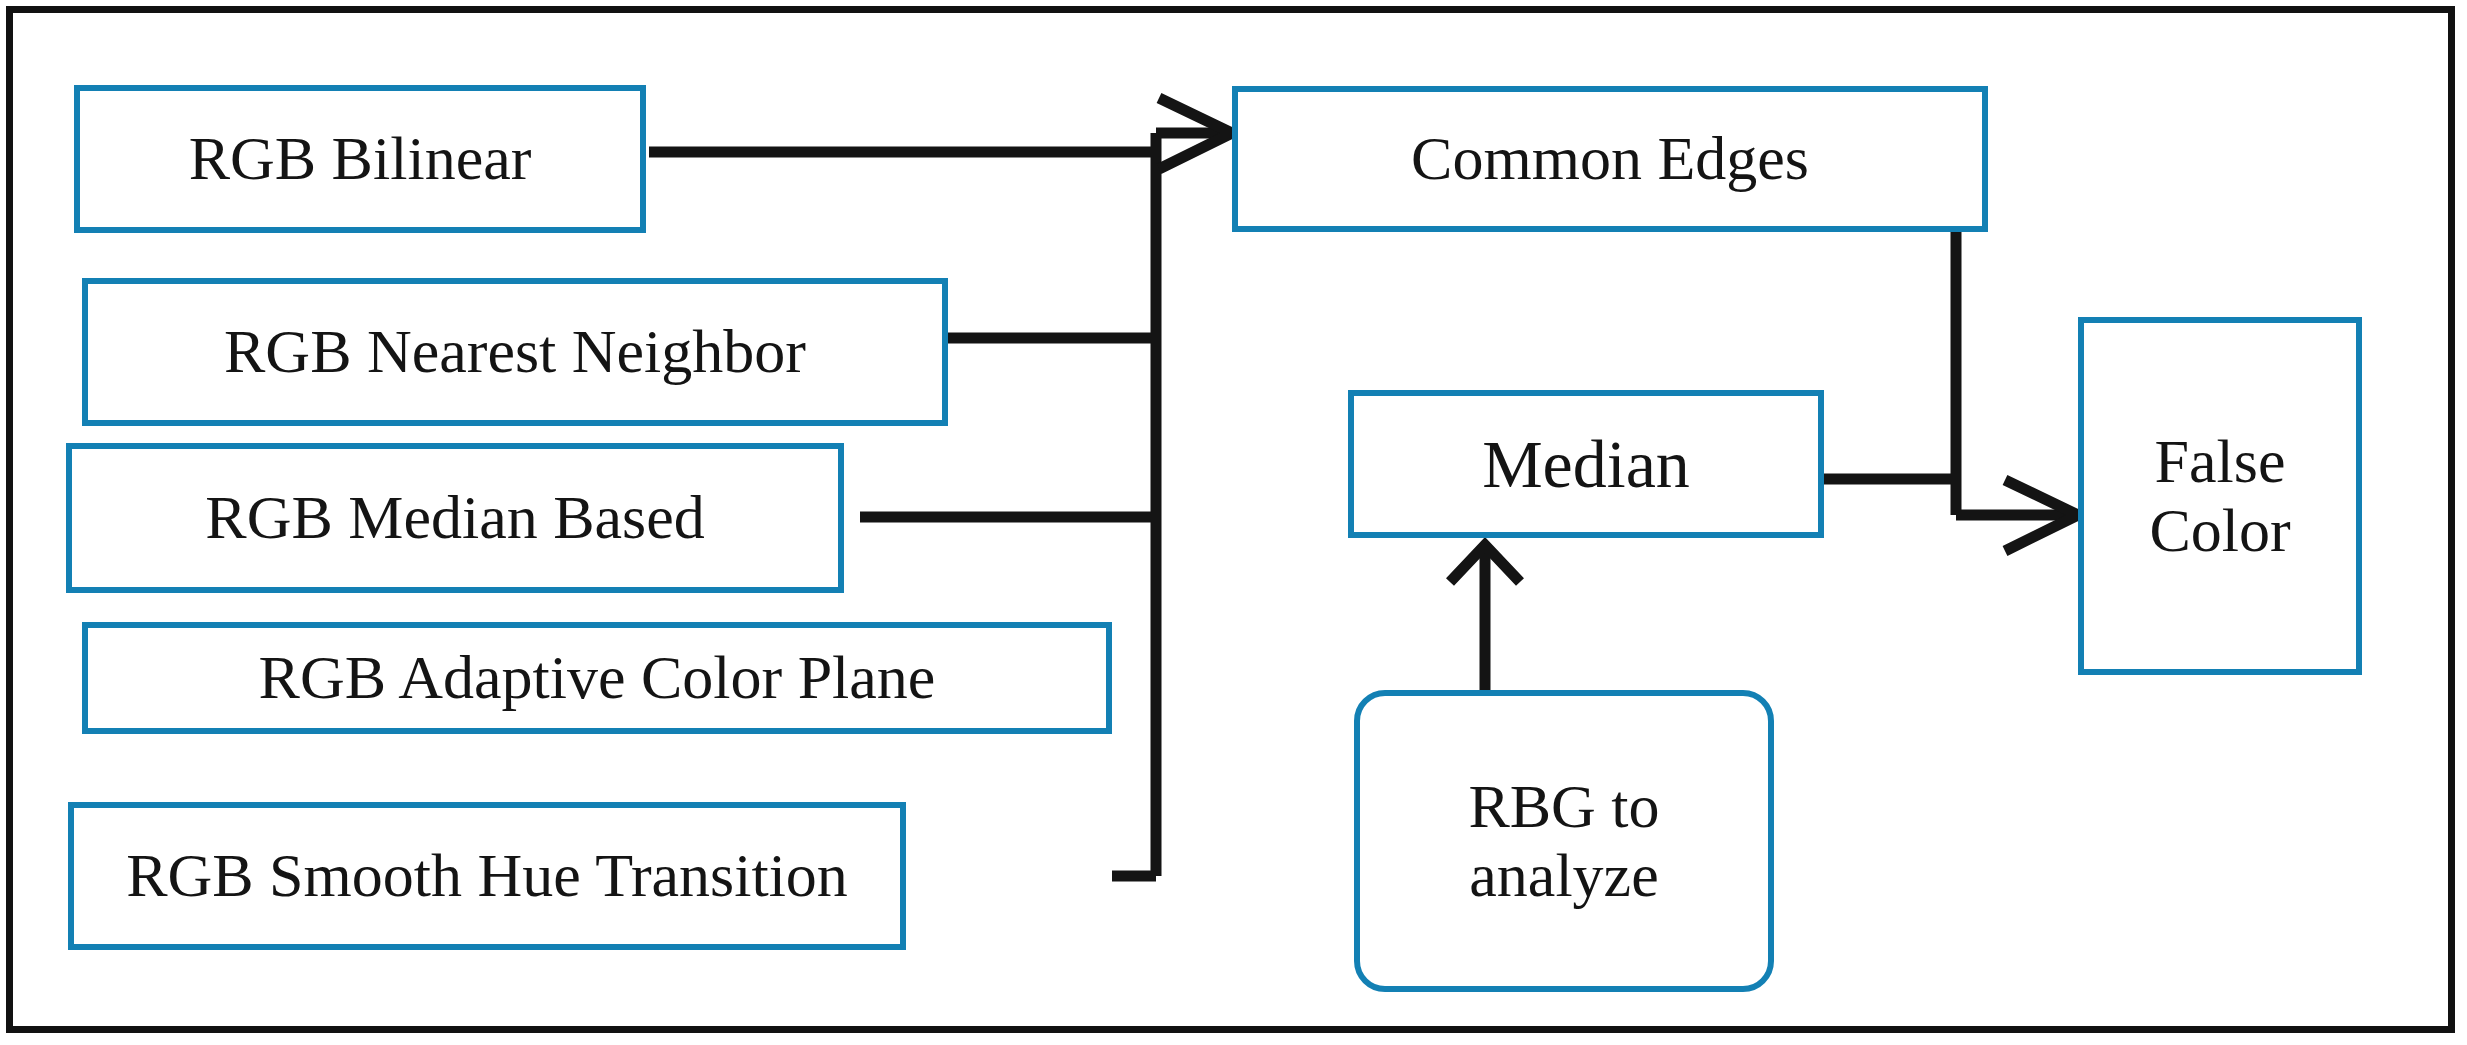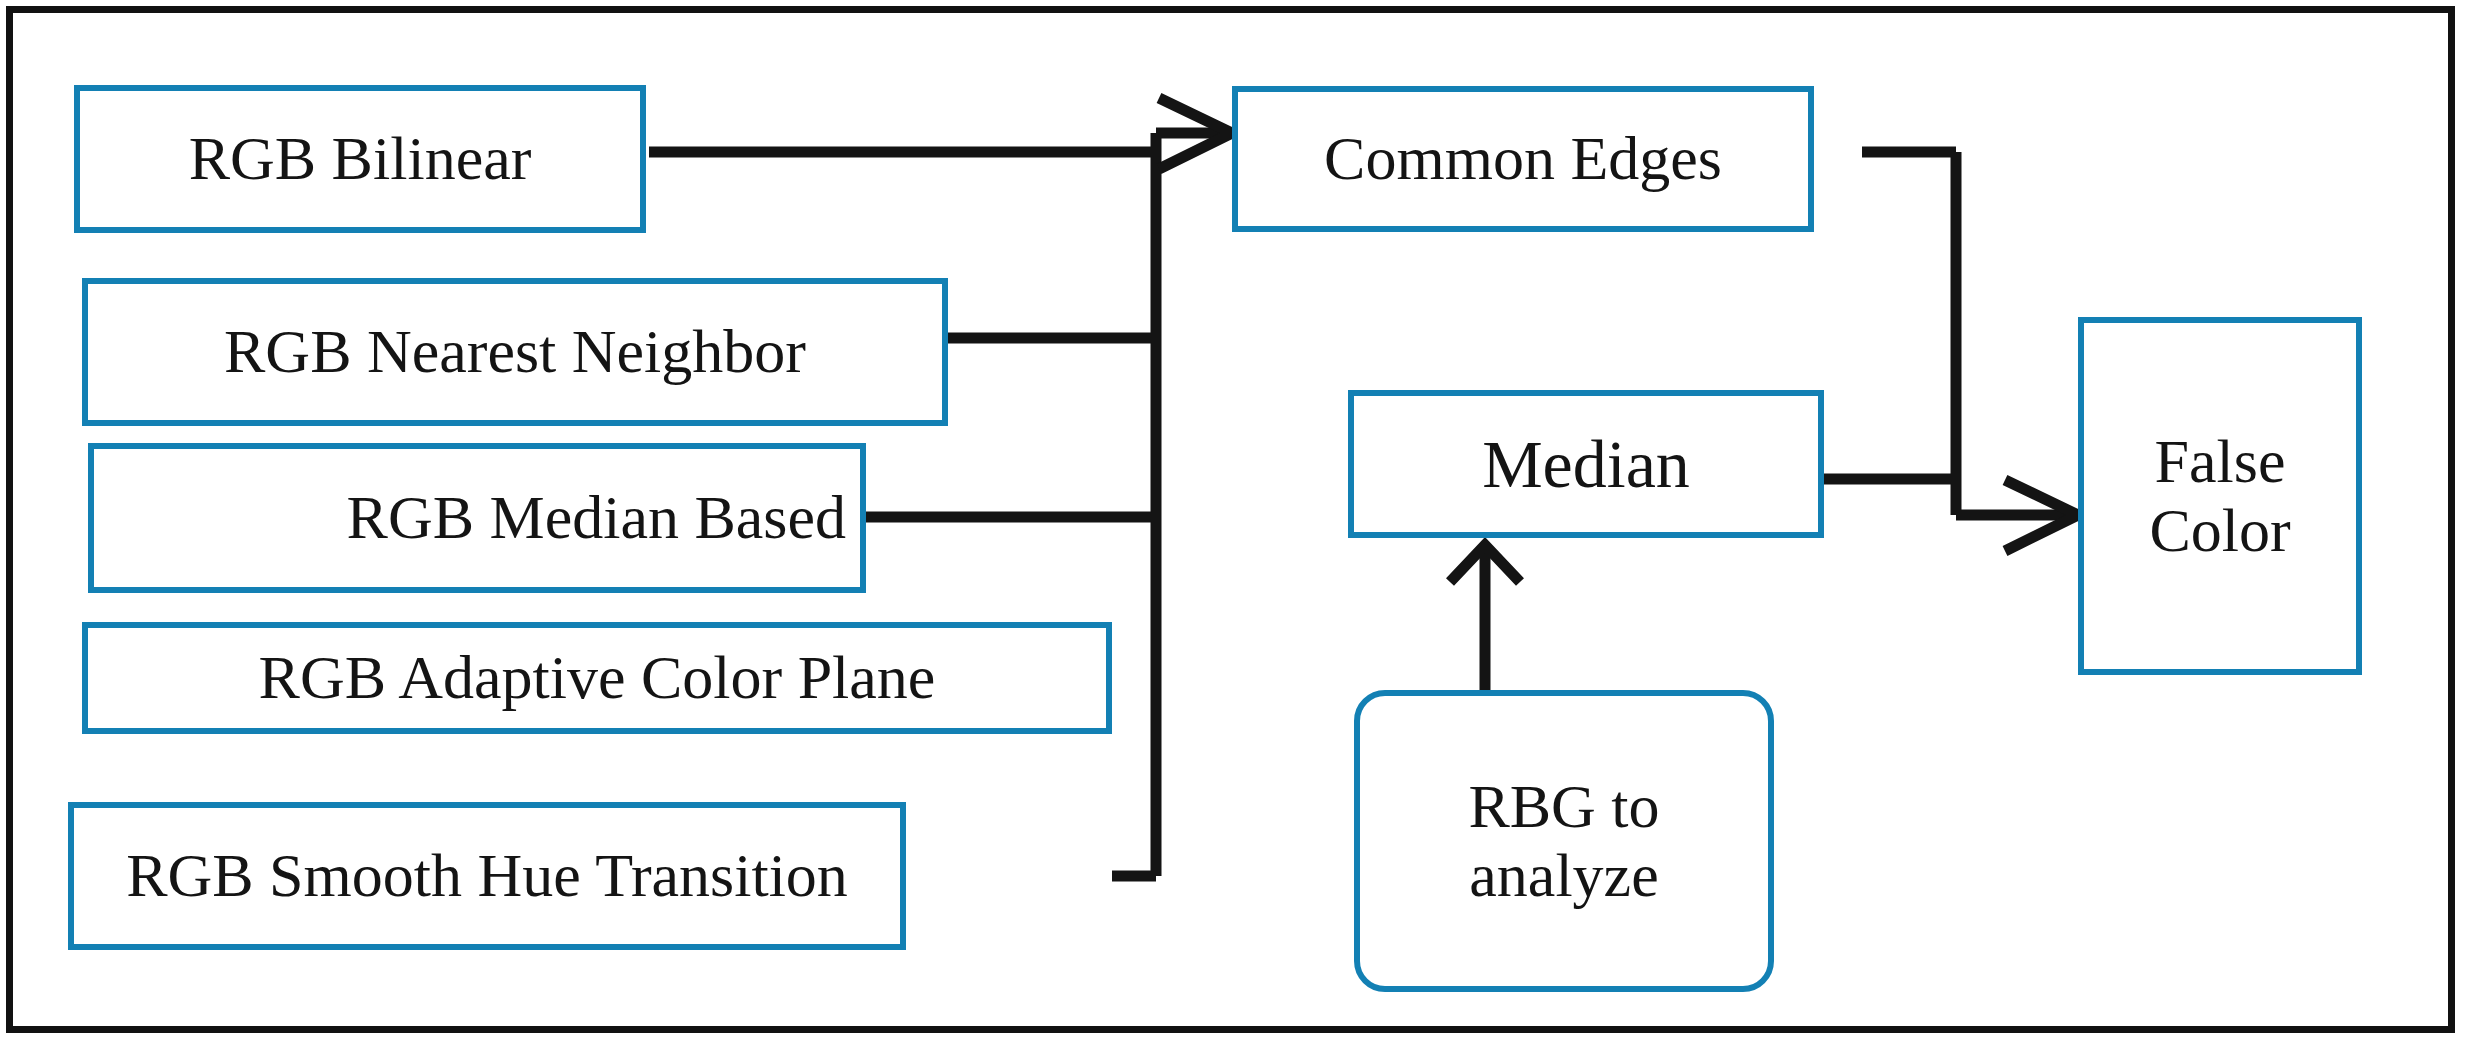--- a/index.html
+++ b/index.html
@@ -41,24 +41,24 @@
     text-align: center;
     white-space: pre-line;
   }
   .node .label {
     display: block;
     padding: 0 14px;
   }
   
   #node-bilinear      { left: 74px;   top: 85px;  width: 572px;  height: 148px; font-size: 62px; }
   #node-nearest       { left: 82px;   top: 278px; width: 866px;  height: 148px; font-size: 62px; }
-  #node-median-based  { left: 88px;   top: 443px; width: 778px;  height: 150px; font-size: 62px; justify-content: flex-end; }
+  #node-median-based  { left: 66px;   top: 443px; width: 778px;  height: 150px; font-size: 62px; }
   #node-adaptive      { left: 82px;   top: 622px; width: 1030px; height: 112px; font-size: 62px; }
   #node-smooth        { left: 68px;   top: 802px; width: 838px; height: 148px; font-size: 62px; }
-  #node-common-edges  { left: 1232px; top: 86px;  width: 582px;  height: 146px; font-size: 62px; }
+  #node-common-edges  { left: 1232px; top: 86px;  width: 756px;  height: 146px; font-size: 62px; }
   #node-median        { left: 1348px; top: 390px; width: 476px;  height: 148px; font-size: 68px; }
   #node-rbg-analyze   { left: 1354px; top: 690px; width: 420px;  height: 302px; font-size: 62px; border-radius: 31px; }
   #node-false-color   { left: 2078px; top: 317px; width: 284px;  height: 358px; font-size: 62px; }
   #wires {
     position: absolute;
     left: 0; top: 0;
     width: 2467px;
     height: 1045px;
     pointer-events: none;
   }

